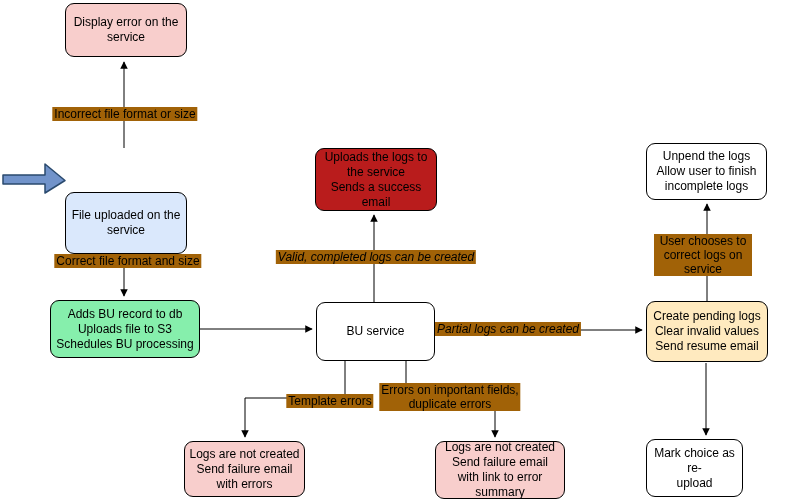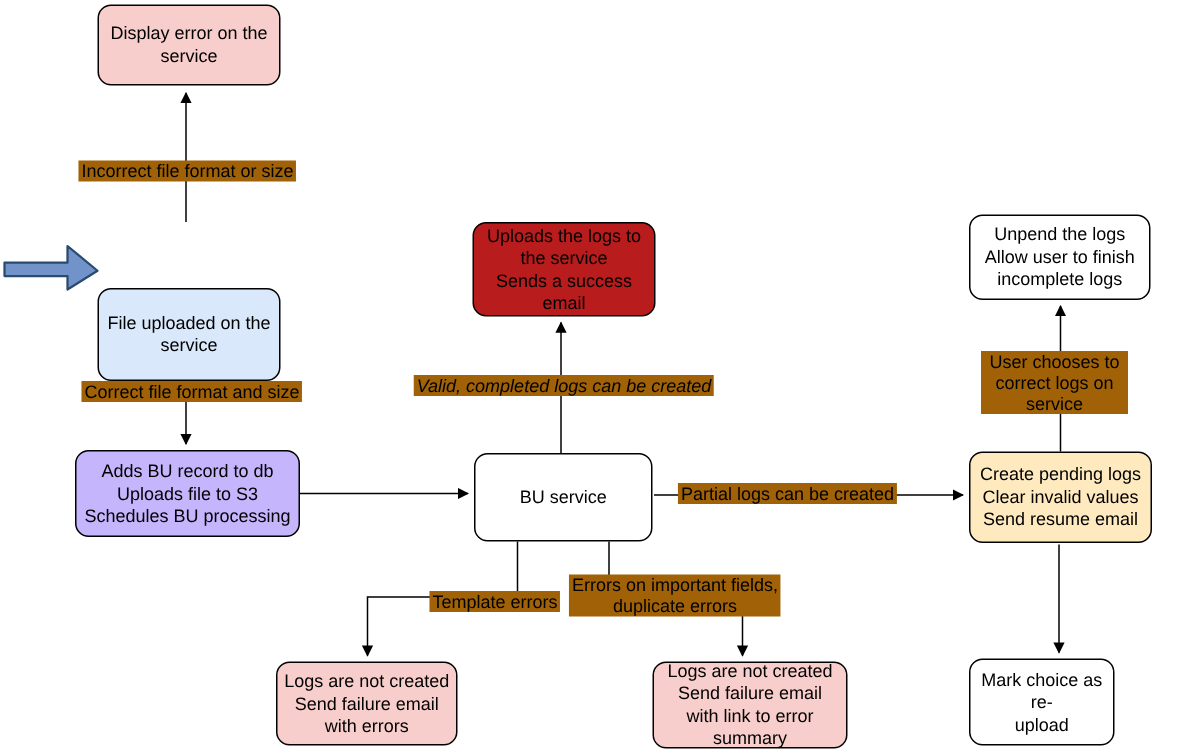--- a/index.html
+++ b/index.html
@@ -72,31 +72,31 @@
     <path d="M345,361 L345,398 L245,398 L245,437" stroke="#000000" stroke-width="1" fill="none" marker-end="url(#arrow)"></path>
 
     <path d="M406,361 L406,396 L495,396 L495,437" stroke="#000000" stroke-width="1" fill="none" marker-end="url(#arrow)"></path>
 
     <polygon points="3,175 45,175 45,164 65,180.5 45,193 45,184 3,184" stroke="#2a4a6e" stroke-width="1.5" stroke-linejoin="round" fill="#7193ca"></polygon>
   </svg>
 
   <div class="edge-label" style="left:125px; top:114px;">Incorrect file format or size</div>
   <div class="edge-label" style="left:128px; top:261px;">Correct file format and size</div>
   <div class="edge-label" style="left:376px; top:257px;font-style:italic;">Valid, completed logs can be created</div>
-  <div class="edge-label" style="left:525px; top:329px;">Partial logs can be created</div>
+  <div class="edge-label" style="left:508px; top:329px;font-style:italic;">Partial logs can be created</div>
   <div class="edge-label" style="left:703px; top:255px;">User chooses to correct logs on service</div>
   <div class="edge-label" style="left:330px; top:401px;">Template errors</div>
   <div class="edge-label" style="left:450px; top:397px;">Errors on important fields,
 duplicate errors</div>
 
   <div class="node" style="left: 65px; top: 3px; width: 122px; height: 54px; background: rgb(248, 206, 204);">Display error on the
 service</div>
   <div class="node" style="left: 65px; top: 148px; width: 122px; height: 62px; background: rgb(218, 232, 252); margin-top: 44px;">File uploaded on the
 service</div>
-  <div class="node" style="left: 50px; top: 300px; width: 150px; height: 58px; background: #c4b5fd;">Adds BU record to db
+  <div class="node" style="left: 50px; top: 300px; width: 150px; height: 58px; background: #86efac;">Adds BU record to db
 Uploads file to S3
 Schedules BU processing</div>
   <div class="node" style="left: 316px; top: 302px; width: 119px; height: 59px; background: rgb(255, 255, 255);">BU service</div>
   <div class="node" style="left: 315px; top: 148px; width: 122px; height: 63px; background: #b91c1c;">Uploads the logs to
 the service
 Sends a success
 email</div>
   <div class="node" style="left: 646px; top: 143px; width: 121px; height: 57px; background: rgb(255, 255, 255);">Unpend the logs
 Allow user to finish
 incomplete logs</div>

